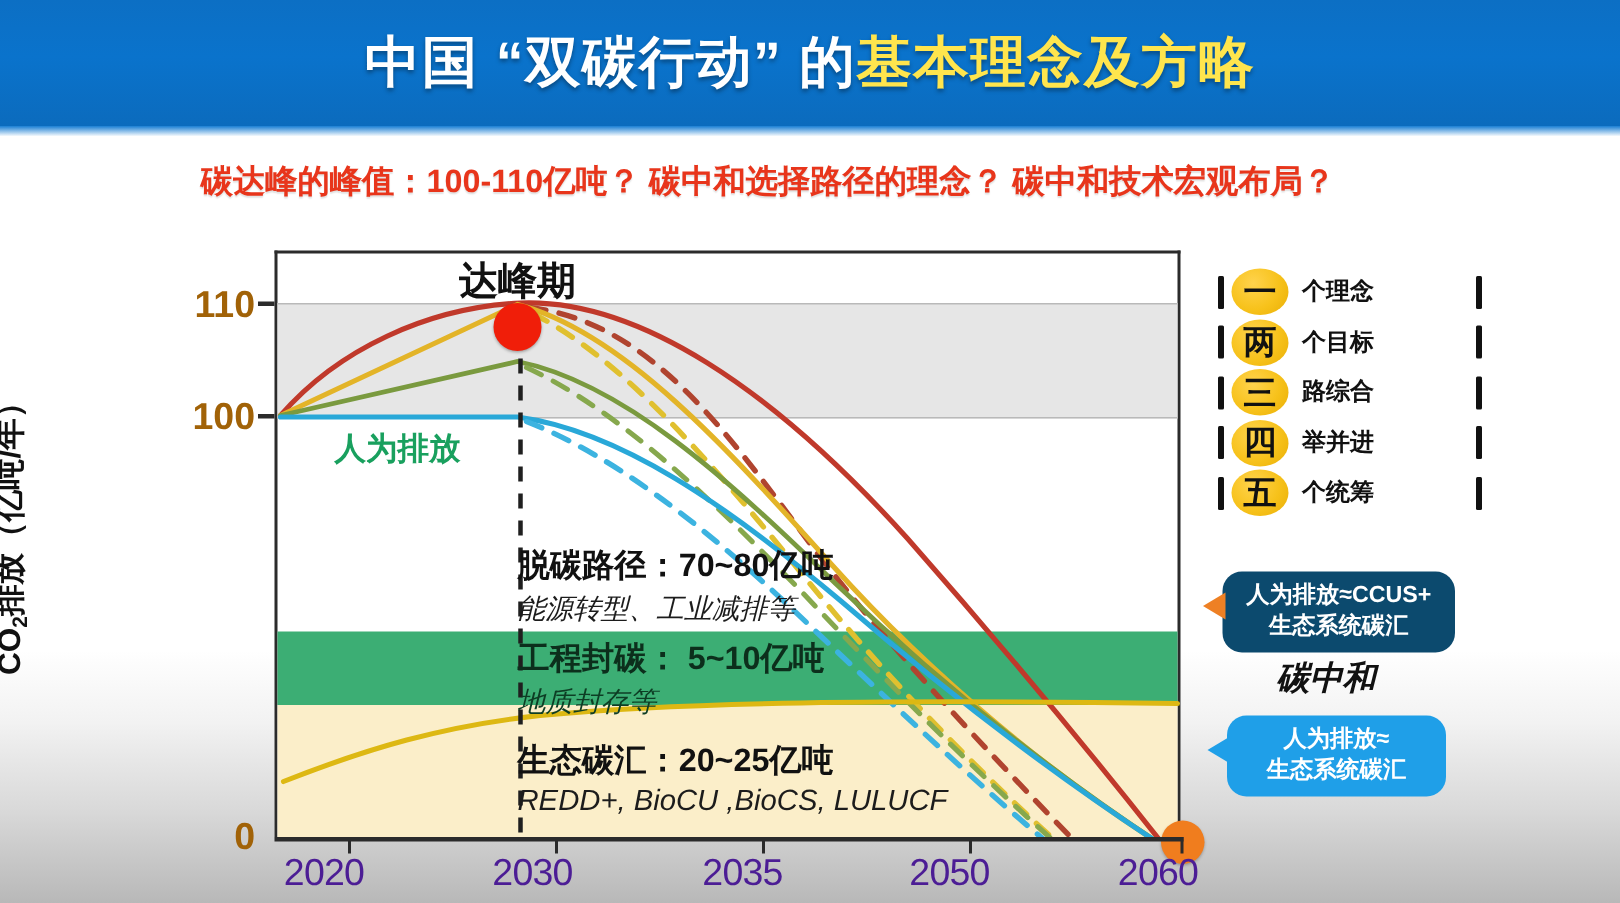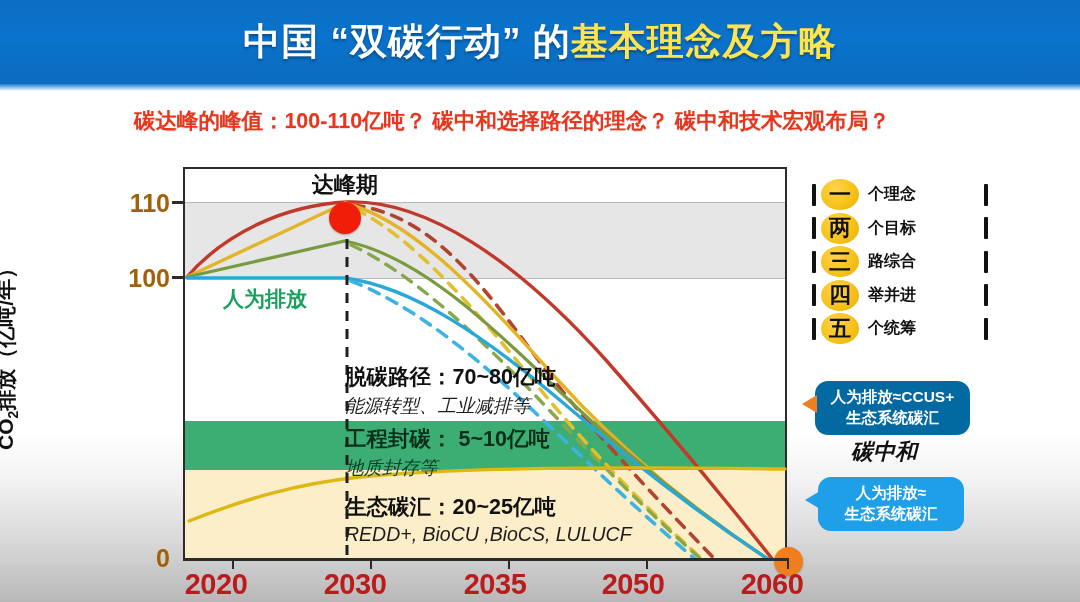--- a/index.html
+++ b/index.html
@@ -43,39 +43,39 @@
              border-top:1px solid #b9b9b9;border-bottom:1px solid #b9b9b9;}
   .band-green{position:absolute;left:0;top:252px;width:100%;height:49px;background:#3cae74;}
   .band-cream{position:absolute;left:0;top:301px;width:100%;height:90px;background:#fbeec9;}
 
   .svg-curves{position:absolute;left:0;top:0;width:604px;height:391px;}
 
   .axis-x{position:absolute;left:183px;top:408px;width:606px;height:3px;background:#2b2b2b;}
   .tick{position:absolute;top:408px;width:2px;height:11px;background:#2b2b2b;}
 
   .xlabel{
-    position:absolute;top:568px;font-size:29px;font-weight:bold;color:#b91c1c;
+    position:absolute;top:568px;font-size:25px;font-weight:normal;color:#4c1d95;
     transform:translateX(-50%);letter-spacing:-.5px;
   }
   .ylabel-num{
     position:absolute;font-size:25px;font-weight:bold;color:#a16207;text-align:right;
   }
   .ytick{position:absolute;width:12px;height:3px;background:#2b2b2b;}
 
   .yaxis-title{
     position:absolute;left:-8px;top:300px;width:240px;
     transform:rotate(-90deg);transform-origin:left top;
     font-size:21px;font-weight:bold;color:#111;white-space:nowrap;
   }
   .yaxis-title sub{font-size:14px;}
 
   
   .peak-label{
     position:absolute;left:345px;top:20px;transform:translateX(-50%);
-    font-size:22px;font-weight:bold;color:#111;white-space:nowrap;
+    font-size:26px;font-weight:bold;color:#111;white-space:nowrap;
   }
   .peak-dot{
     position:absolute;left:345px;top:52px;width:32px;height:32px;margin-left:-16px;
     border-radius:50%;background:#f01e09;box-shadow:0 1px 2px rgba(0,0,0,.3);
   }
   .path-label{
     position:absolute;left:265px;top:135px;transform:translateX(-50%);
     font-size:21px;font-weight:bold;color:#19a05e;white-space:nowrap;
     text-shadow:0 1px 0 rgba(255,255,255,.8);
   }
@@ -91,21 +91,21 @@
 
   
   .callout{
     position:absolute;border-radius:13px;color:#fff;text-align:center;
     font-size:15.5px;font-weight:bold;line-height:1.35;padding:6px 10px;box-sizing:border-box;
   }
   .callout .tail{
     position:absolute;left:-13px;top:14px;width:0;height:0;
     border-top:9px solid transparent;border-bottom:9px solid transparent;
   }
-  .co-orange{left:815px;top:381px;width:155px;background:#0369a1;}
+  .co-orange{left:815px;top:381px;width:155px;background:#0c4a6e;}
   .co-orange .tail{border-right:15px solid #ee8024;}
   .co-blue{left:818px;top:477px;width:146px;background:#1f9fe8;}
   .co-blue .tail{border-right:15px solid #1f9fe8;}
 
   .neutral-label{
     position:absolute;left:884px;top:437px;transform:translateX(-50%);
     font-size:22px;font-weight:bold;color:#111;white-space:nowrap;font-style:italic;
   }
 
   

